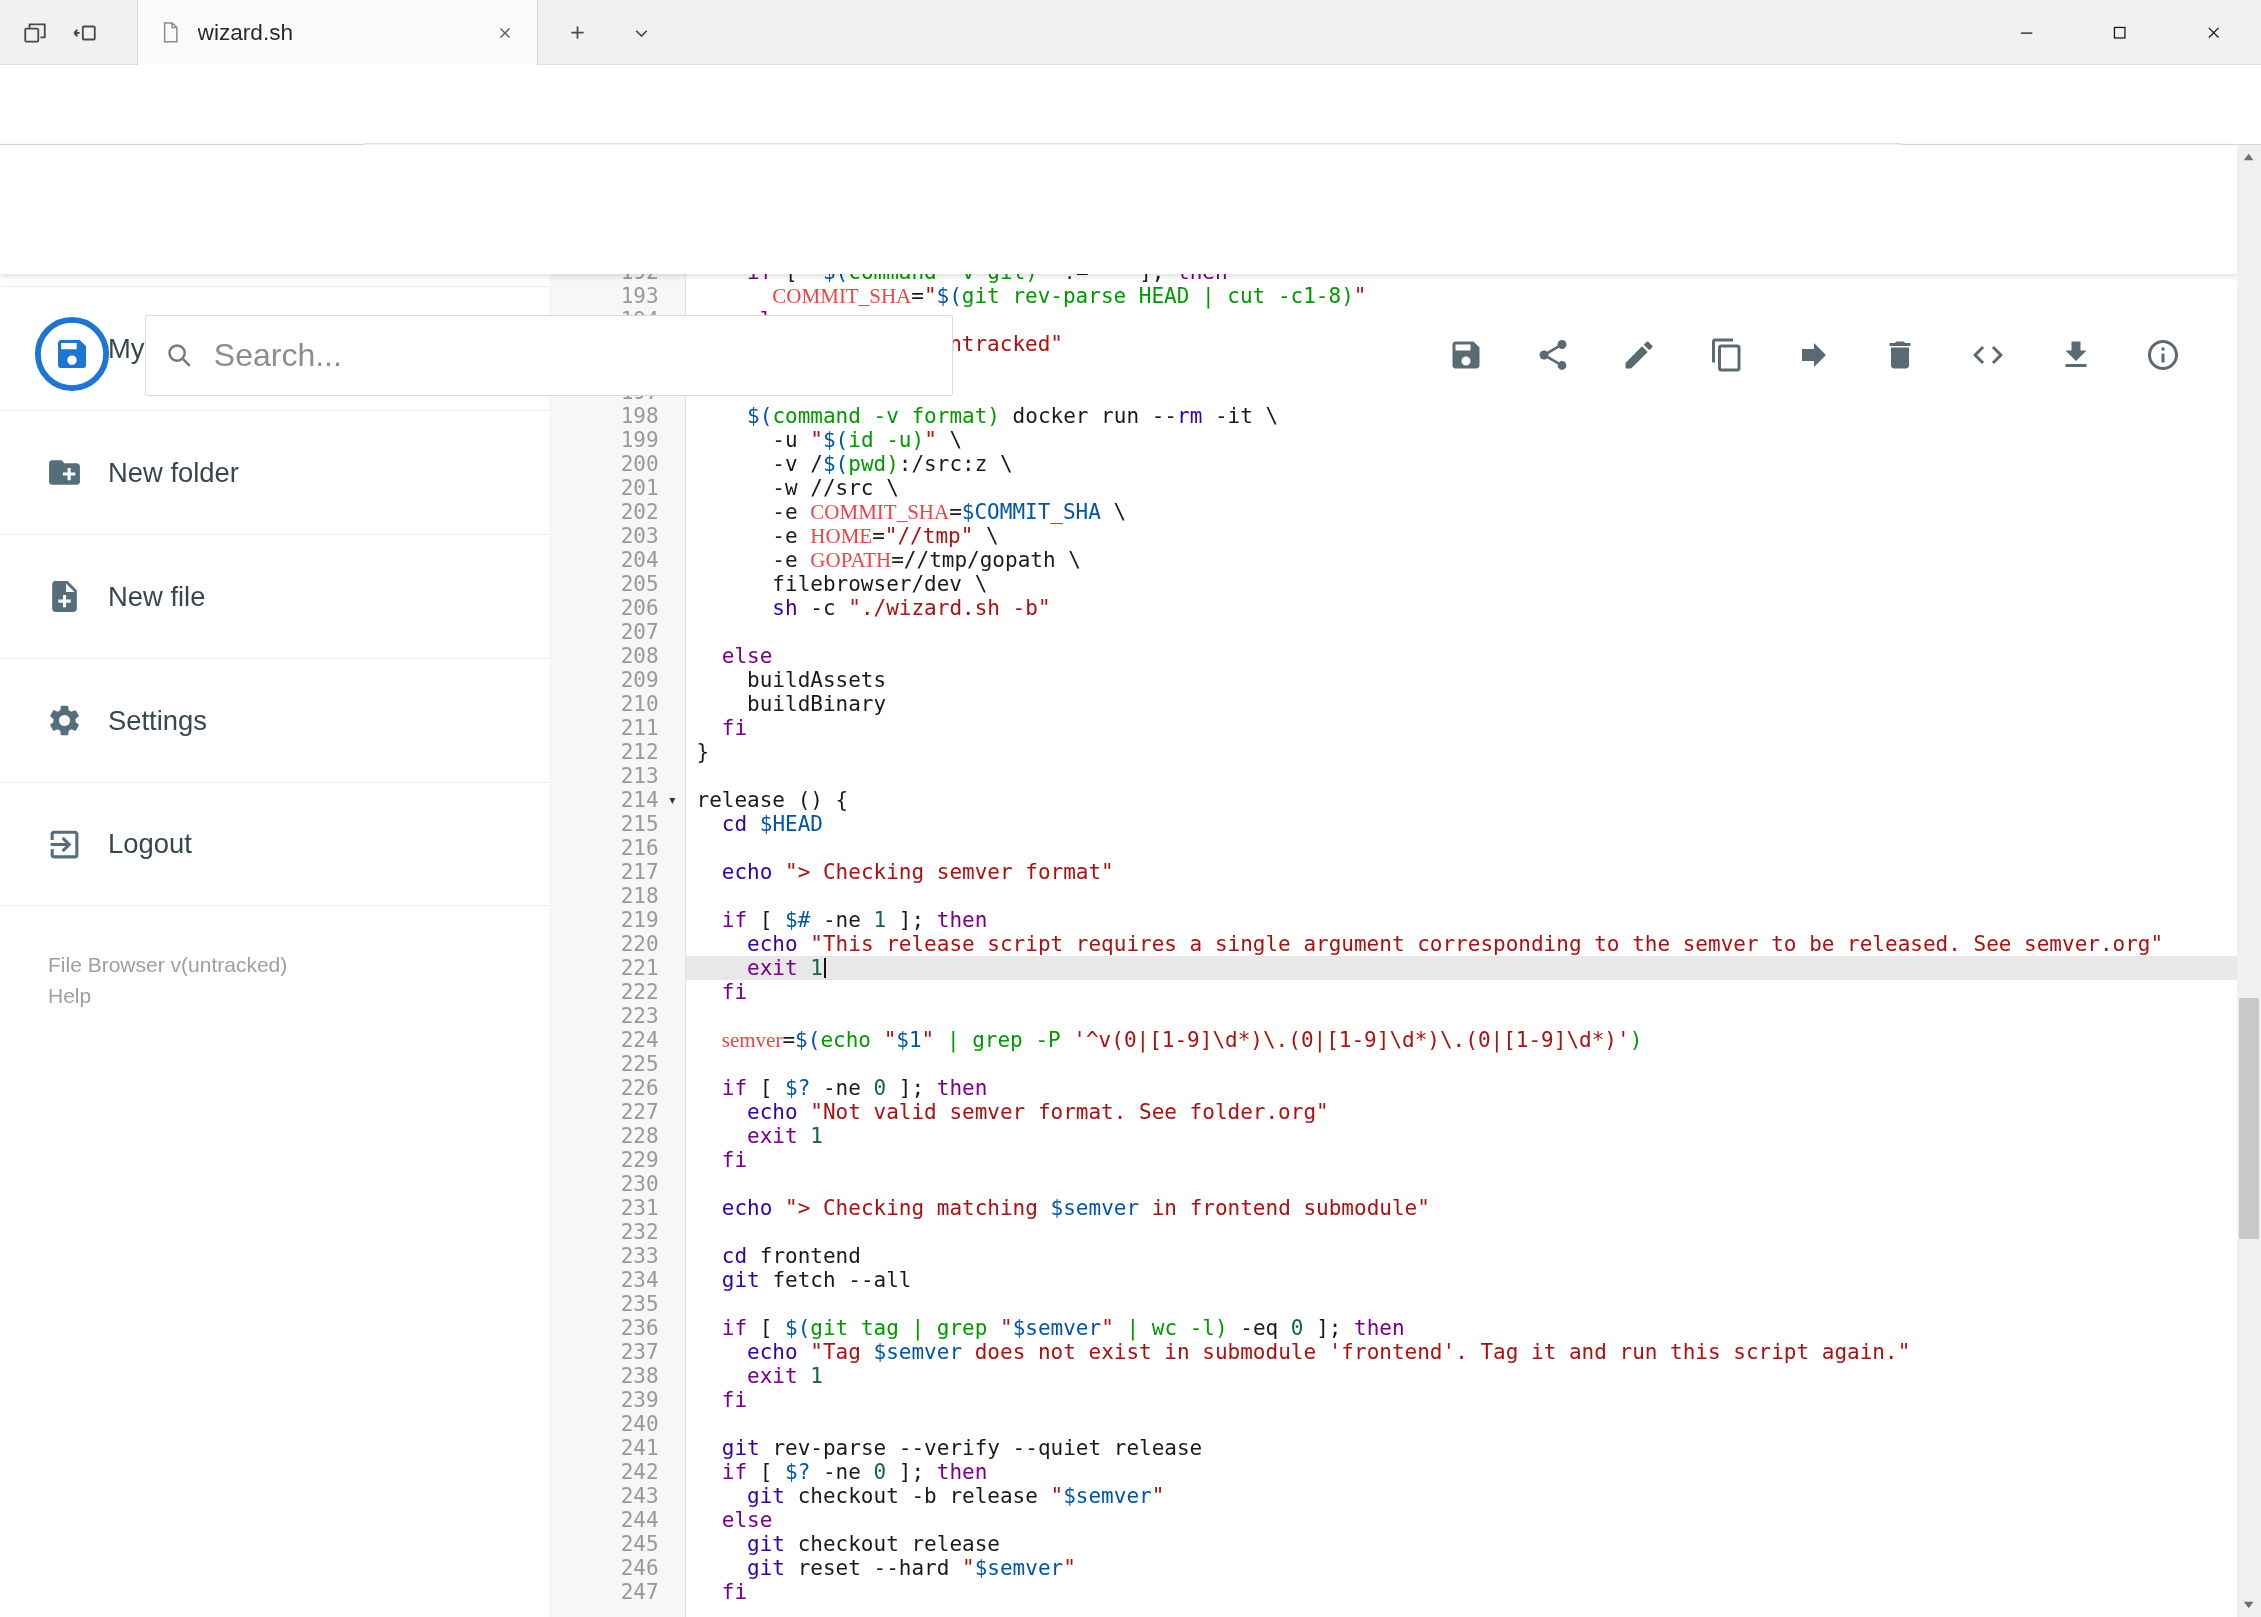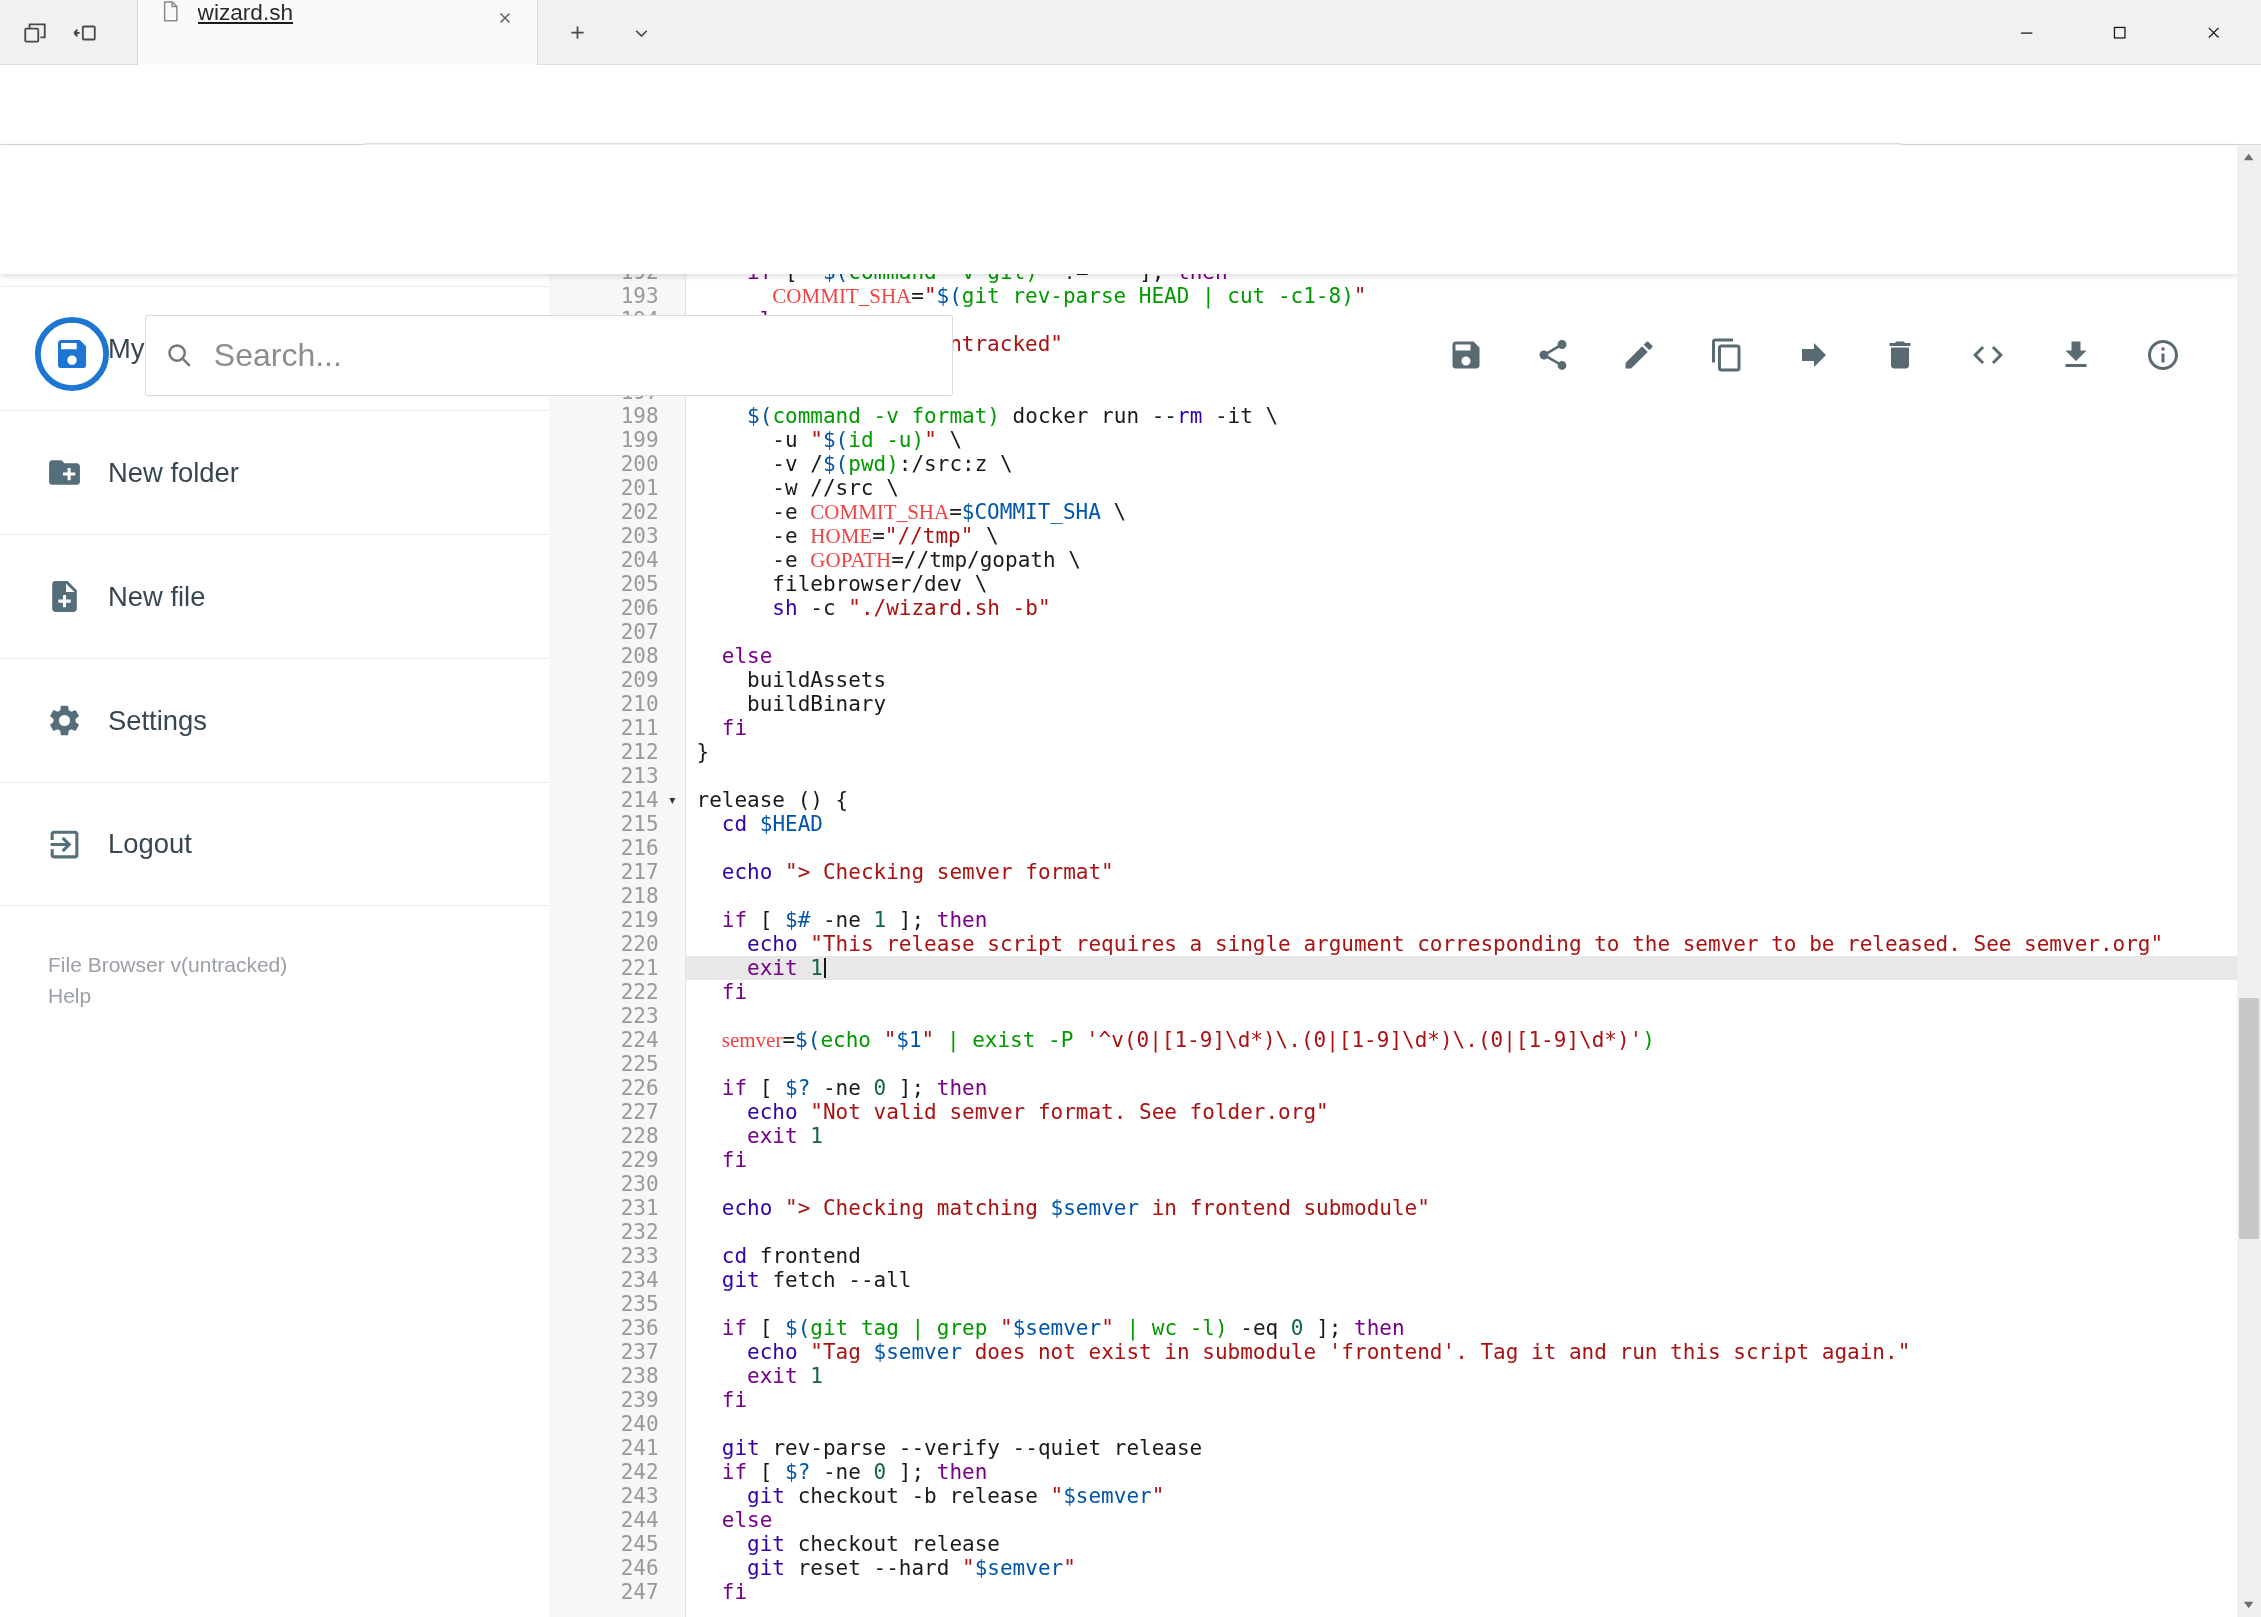--- a/index.html
+++ b/index.html
@@ -11,21 +11,21 @@
   svg { display:block; }
   button { border:none; background:transparent; padding:0; cursor:pointer; font-family:inherit; }
 
   
   .tabstrip { position:absolute; left:0; top:0; right:0; height:65px; background:#f1f1f1; border-bottom:0.8px solid #dcdcdc; }
   .chrome-btn { position:absolute; top:0; height:65px; width:47px; display:flex; align-items:center; justify-content:center; }
   .i30 { width:26px; height:26px; }
   .i26 { width:21px; height:21px; }
   .tab { position:absolute; left:137px; top:0; width:401px; height:65px; background:#fafafa;
          border-left:0.8px solid #d6d6d6; border-right:0.8px solid #d6d6d6;
-         display:flex; padding:0 14.5px 0 21px;text-decoration:underline; }
+         display:flex; align-items:center; padding:0 14.5px 0 21px; }
   .favicon { width:22.6px; height:22.6px; flex:none; }
   .favicon svg { width:22.6px; height:22.6px; }
   .tab-title { flex:1; margin-left:16px; font-size:22.6px; color:#2b2b2b; white-space:nowrap; overflow:hidden; }
   .tab-close { width:36px; height:36px; display:flex; align-items:center; justify-content:center; }
   .tab-close svg { width:18px; height:18px; }
   .win-btn { position:absolute; top:0; height:65px; width:94px; display:flex; align-items:center; justify-content:center; }
   .win-btn svg { width:19.4px; height:19.4px; }
 
   
   .navbar { position:absolute; left:0; top:65px; right:0; height:80px; background:#fff; border-bottom:0.8px solid #d8d8d8; }
@@ -588,21 +588,21 @@
           <div class="code-line">release () {</div>
           <div class="code-line">  <span class="t-bi">cd</span> <span class="t-var">$HEAD</span></div>
           <div class="code-line"></div>
           <div class="code-line">  <span class="t-bi">echo</span> <span class="t-str">"</span><span class="t-str">&gt; Checking semver format"</span></div>
           <div class="code-line"></div>
           <div class="code-line">  <span class="t-kw">if</span> [ <span class="t-var">$#</span> -ne <span class="t-num">1</span> ]; <span class="t-kw">then</span></div>
           <div class="code-line">    <span class="t-bi">echo</span> <span class="t-str">"</span><span class="t-str">This release script requires a single argument corresponding to the semver to be released. See semver.org"</span></div>
           <div class="code-line active">    <span class="t-kw">exit</span> <span class="t-num">1</span><span class="caret"></span></div>
           <div class="code-line">  <span class="t-kw">fi</span></div>
           <div class="code-line"></div>
-          <div class="code-line">  <span class="t-def">semver</span>=<span class="t-var">$(</span><span class="t-q">echo </span><span class="t-str">"</span><span class="t-var">$1</span><span class="t-str">"</span><span class="t-q"> | exist -P </span><span class="t-str">'</span><span class="t-str">^v(0|[1-9]\d*)\.(0|[1-9]\d*)\.(0|[1-9]\d*)'</span><span class="t-q">)</span></div>
+          <div class="code-line">  <span class="t-def">semver</span>=<span class="t-var">$(</span><span class="t-q">echo </span><span class="t-str">"</span><span class="t-var">$1</span><span class="t-str">"</span><span class="t-q"> | grep -P </span><span class="t-str">'</span><span class="t-str">^v(0|[1-9]\d*)\.(0|[1-9]\d*)\.(0|[1-9]\d*)'</span><span class="t-q">)</span></div>
           <div class="code-line"></div>
           <div class="code-line">  <span class="t-kw">if</span> [ <span class="t-var">$?</span> -ne <span class="t-num">0</span> ]; <span class="t-kw">then</span></div>
           <div class="code-line">    <span class="t-bi">echo</span> <span class="t-str">"</span><span class="t-str">Not valid semver format. See folder.org"</span></div>
           <div class="code-line">    <span class="t-kw">exit</span> <span class="t-num">1</span></div>
           <div class="code-line">  <span class="t-kw">fi</span></div>
           <div class="code-line"></div>
           <div class="code-line">  <span class="t-bi">echo</span> <span class="t-str">"</span><span class="t-str">&gt; Checking matching </span><span class="t-var">$semver</span><span class="t-str"> in frontend submodule"</span></div>
           <div class="code-line"></div>
           <div class="code-line">  <span class="t-bi">cd</span> frontend</div>
           <div class="code-line">  <span class="t-bi">git</span> fetch --all</div>

